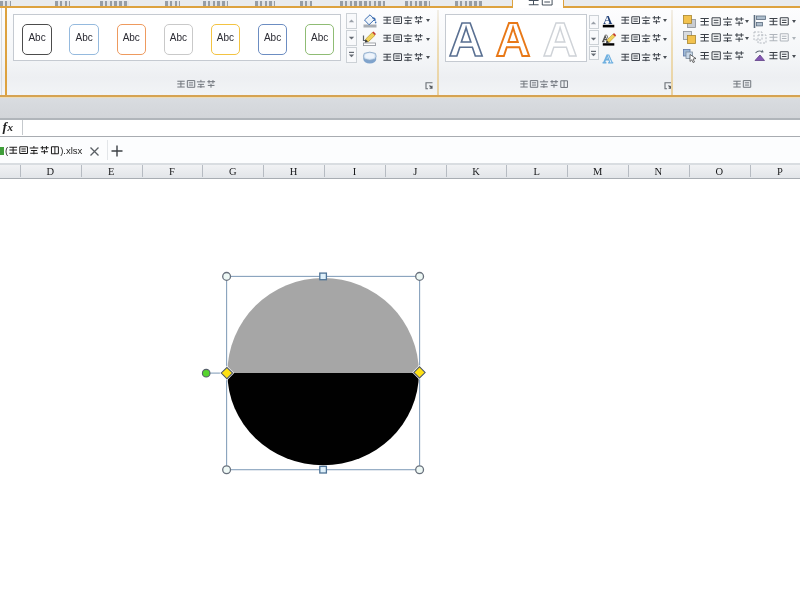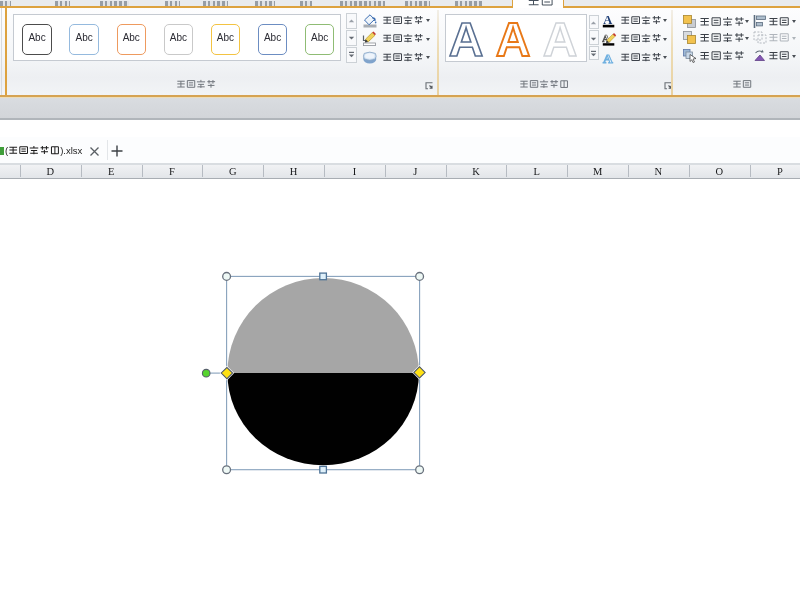--- a/index.html
+++ b/index.html
@@ -417,20 +417,25 @@
           </g>
           <g transform="translate(10.0,0) scale(0.891)">
             <path d="M1.5 1.8 H9.8 M1.5 9.3 H9.8 M1.5 1.8 V9.3 M9.8 1.8 V9.3 M3.2 4.3 H8 M3.2 6.8 H8" stroke="#70757c" stroke-width="1.12" fill="none"></path>
           </g>
         </svg></div>
 </div>
 
 <div id="goldbar"></div>
 <div id="graystrip"></div>
 
+<div id="fbar">
+      <div id="fxbox">
+        <div id="fx" style="letter-spacing:0.5px">f<span style="font-size:11px">x</span></div>
+      </div>
+    </div>
 
 <div id="doctabs">
   <div id="dticon"></div>
   <div id="dttext"><span class="lat">(</span><svg width="52" height="10" viewBox="0 0 52 10" style="vertical-align:top">
           <g transform="translate(0.0,0) scale(0.927)">
             <path d="M1.5 2.5 H9.8 M1.5 5.5 H9.8 M1.5 9 H9.8 M5.5 2.5 V9" stroke="#1c1c1c" stroke-width="1.08" fill="none"></path>
           </g>
           <g transform="translate(10.4,0) scale(0.927)">
             <path d="M1.5 1.8 H9.8 M1.5 9.3 H9.8 M1.5 1.8 V9.3 M9.8 1.8 V9.3 M3.2 4.3 H8 M3.2 6.8 H8" stroke="#1c1c1c" stroke-width="1.08" fill="none"></path>
           </g>

